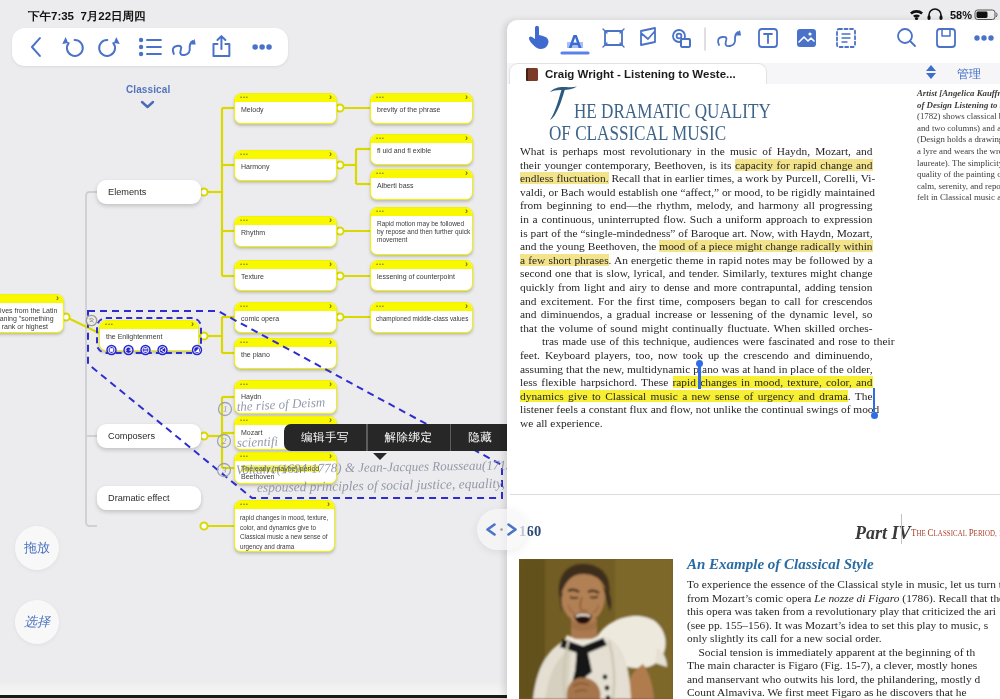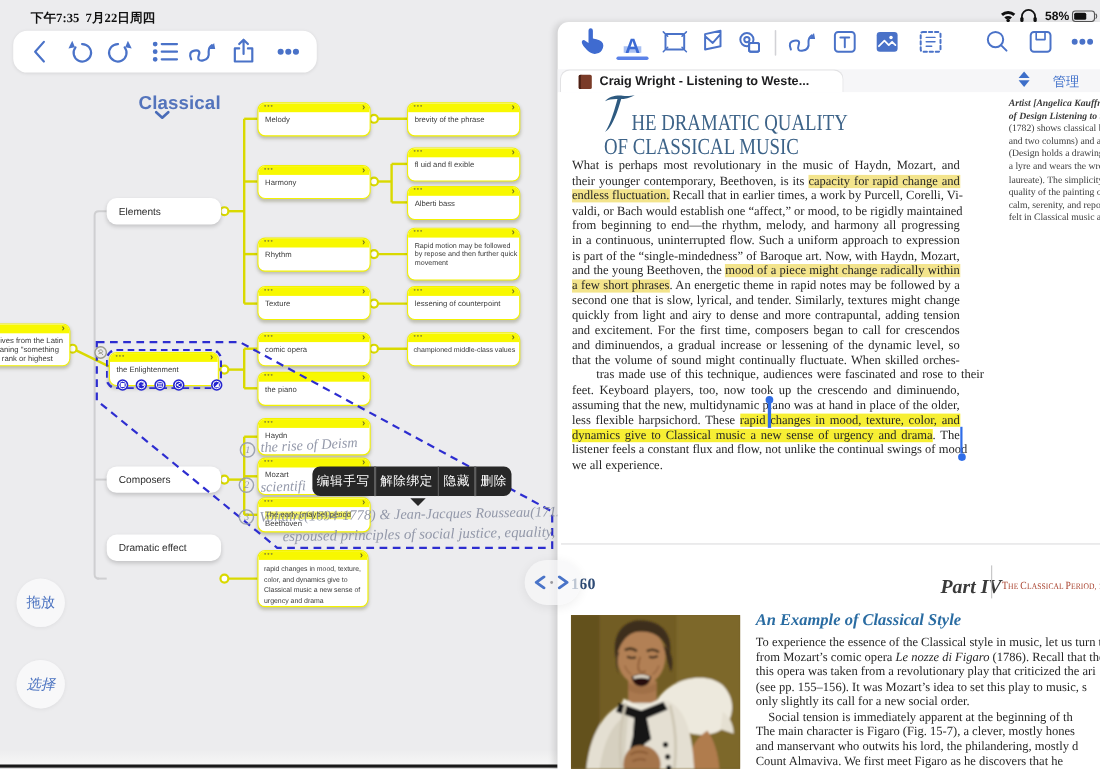--- a/index.html
+++ b/index.html
@@ -15,40 +15,40 @@
   .ynode { position:absolute; background:#fff; border:1.6px solid #f2f200; border-radius:7px;
            box-shadow:0 2px 3px rgba(60,60,0,0.25); overflow:hidden; }
   .ynode .hd { background:#f8f800; height:8px; position:relative; }
   .ynode .hd .dots { position:absolute; left:5px; top:-0.5px; font-size:6px; letter-spacing:0.8px; color:#8b8b30; font-weight:bold; }
   .ynode .hd .arr { position:absolute; right:4px; top:-2px; font-size:9px; color:#6f6f25; font-weight:bold; }
   .ynode .bd { padding:4px 5px 2px 6px; font-size:7px; color:#3a3a3a; line-height:8.2px; }
   .wnode { position:absolute; background:#fff; border-radius:9px; box-shadow:0 2px 4px rgba(0,0,0,0.18);
            font-size:9.2px; color:#2c2c2c; display:flex; align-items:center; padding-left:11px; }
   
   .cmenu { left:284px; top:424px; height:27px; background:#272727; border-radius:7px; display:flex; align-items:center; color:#fff; font-size:11.5px; }
-  .cmenu span { padding:0 4px; letter-spacing:0.5px; }
+  .cmenu span { padding:0 17px; letter-spacing:0.5px; }
   .cmenu .sep { width:1.6px; height:27px; background:#5d5d5d; padding:0; }
   
   .rpane { left:507px; top:20px; width:493px; height:679px; background:#fff; border-radius:10px 0 0 0;
            box-shadow:-3px 0 6px rgba(0,0,0,0.12); }
   .serif { font-family:"Liberation Serif", serif; }
   .pline { position:absolute; left:520px; width:352.5px; font-family:"Liberation Serif", serif;
            font-size:11.4px; color:#262626; white-space:nowrap; text-align:justify; text-align-last:justify; height:13.6px; }
 
   .hl { background:#f3e48c; } .hl2 { background:#f7ef34; }
   .p2line { position:absolute; left:687px; width:330px; font-family:"Liberation Serif", serif;
             font-size:11.4px; color:#262626; white-space:nowrap; overflow:visible; }
   .capline { position:absolute; left:917px; font-family:"Liberation Serif", serif; font-size:8.8px; color:#3c3c3c; white-space:nowrap; }
   .circbtn { position:absolute; width:44px; height:44px; border-radius:50%; background:rgba(251,251,252,0.78);
              box-shadow:0 1px 4px rgba(0,0,0,0.06); color:#4a72c0; font-size:13px; display:flex; align-items:center; justify-content:center; }
 </style>
 </head>
 <body>
 
-<div class="abs status" style="left:28px; top:9px; font-size:11.5px;font-family:Liberation Serif, serif;">下午7:35&nbsp;&nbsp;7月22日周四</div>
+<div class="abs status" style="left:28px; top:9px; font-size:11.5px;">下午7:35&nbsp;&nbsp;7月22日周四</div>
 <div class="abs" id="statusicons" style="left:908px; top:6px; width:92px; height:16px;">
   <svg width="92" height="16" viewBox="0 0 92 16">
     <g fill="#111">
 
       <path d="M2 6.5 a10 10 0 0 1 13 0 l-1.8 2 a7 7 0 0 0 -9.4 0 z"></path>
       <path d="M5 9.7 a6 6 0 0 1 7 0 l-1.7 1.9 a3.4 3.4 0 0 0 -3.6 0 z"></path>
       <circle cx="8.5" cy="12.6" r="1.6"></circle>
 
       <path d="M21 12 v-3 a6 6 0 0 1 12 0 v3" fill="none" stroke="#111" stroke-width="1.6"></path>
       <rect x="19.5" y="9.5" width="3" height="4.5" rx="1.4"></rect>
@@ -135,21 +135,21 @@
     <circle cx="340" cy="231" r="3.6"></circle>
     <circle cx="340" cy="276" r="3.6"></circle>
     <circle cx="340" cy="317" r="3.6"></circle>
     <circle cx="204" cy="336" r="3.6"></circle>
     <circle cx="204" cy="436" r="3.6"></circle>
     <circle cx="204" cy="526" r="3.6"></circle>
     <circle cx="66" cy="317" r="3.6"></circle>
   </g>
 </svg>
 
-<div class="abs" style="left:126px; top:84px; font-size:17px; font-weight:bold; color:#5474bc; letter-spacing:0.1px;">Classical</div>
+<div class="abs" style="left:126px; top:84px; font-size:10px; font-weight:bold; color:#5474bc; letter-spacing:0.1px;">Classical</div>
 <svg class="abs" style="left:140px; top:100px;" width="15" height="10">
     <path d="M2 2 L7.5 7 L13 2" stroke="#4a6cb8" stroke-width="2.4" fill="none" stroke-linecap="round" stroke-linejoin="round"></path>
   </svg>
 
 <div class="wnode" style="left:97px; top:180px; width:104px; height:24px;">Elements</div>
 <div class="wnode" style="left:97px; top:424px; width:104px; height:24px;">Composers</div>
 <div class="wnode" style="left:97px; top:486px; width:104px; height:24px;">Dramatic effect</div>
 
 <div class="ynode" style="left:234px; top:93px;  width:103px; height:31px;">
     <div class="hd">

